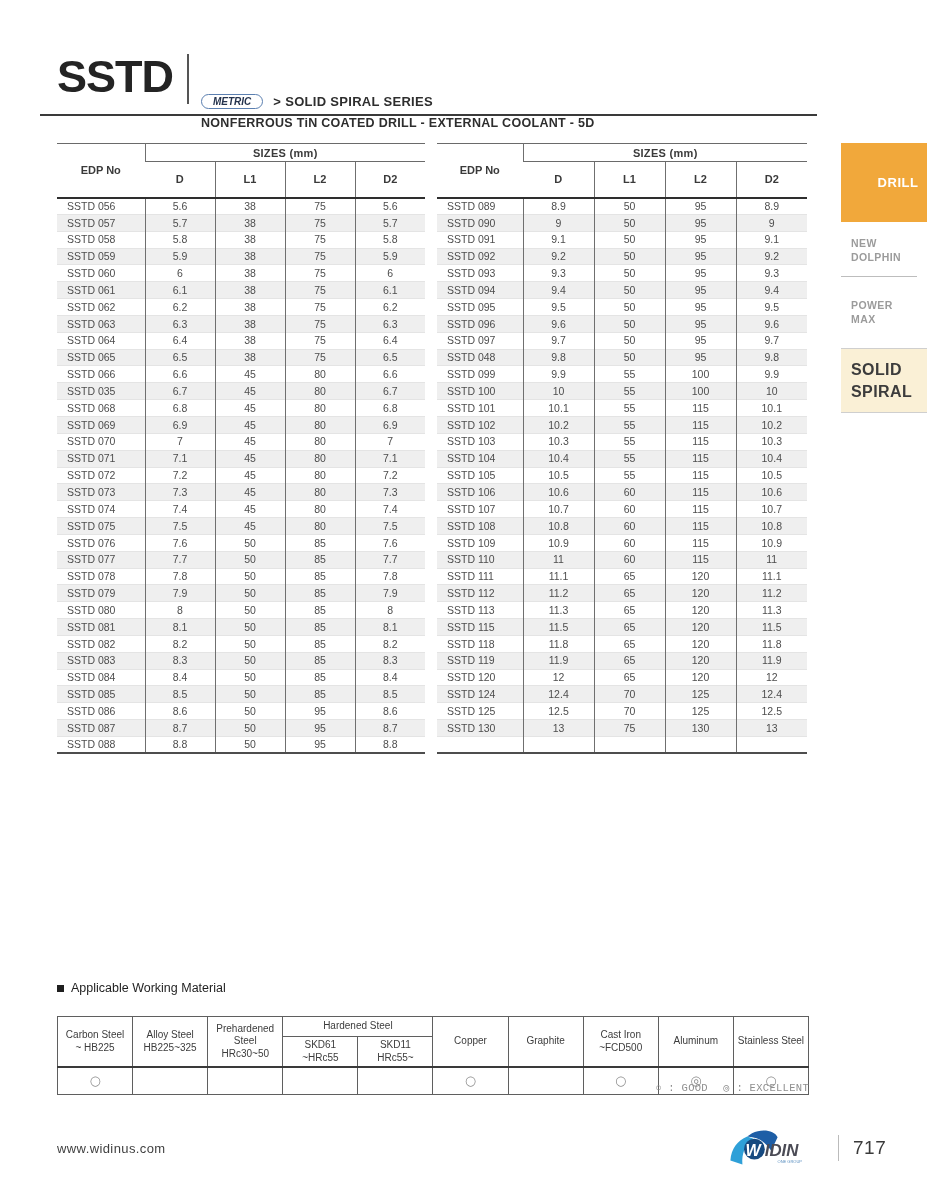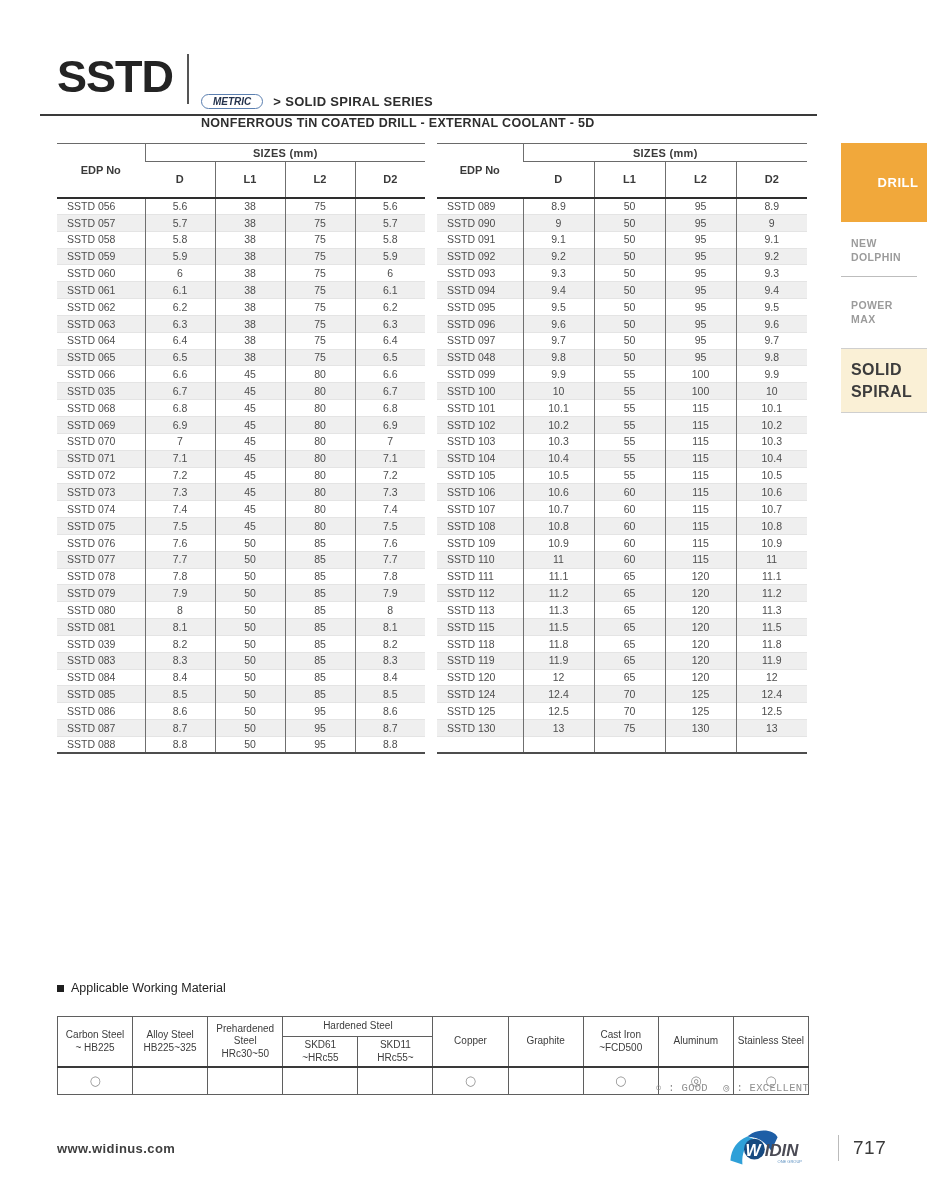--- a/index.html
+++ b/index.html
@@ -47,21 +47,21 @@
   table.mat { position:absolute; left:57px; top:1016px; width:752px; border-collapse:collapse; table-layout:fixed; border:1px solid #5f5f5f; }
   table.mat th { border:1px solid #5f5f5f; font-size:10px; font-weight:normal; color:#3c3c3c; text-align:center; white-space:pre-line; line-height:1.25; padding:2px 1px; }
   table.mat thead { border-bottom:2px solid #3a3a3a; }
   table.mat th.grp { height:20px; }
   table.mat th.sub { height:30px; }
   table.mat tbody td { border:1px solid #5f5f5f; height:27px; text-align:center; font-size:13px; color:#8d8d8d; font-family:"DejaVu Sans",sans-serif; }
   .mat-legend { position:absolute; left:57px; top:1081px; width:752px; text-align:right; font-size:10.5px; color:#8f8f8f; letter-spacing:.3px; }
   .mat-legend span { margin-left:12px; font-family:Liberation Mono, monospace; }
 
   
-  .site { position:absolute; left:57px; top:1141px; font-size:13px; font-weight:bold; color:#3f3f3f; letter-spacing:.4px; }
+  .site { position:absolute; left:57px; top:1141px; font-size:13px; font-weight:normal; color:#3f3f3f; letter-spacing:.4px; }
   .footer-logo { position:absolute; left:728px; top:1130px; display:flex; align-items:center; }
   .footer-div { width:1px; height:26px; background:#bbbbbb; margin:0 14px 0 10px; }
   .page-num { font-size:19px; color:#3a3a3a; letter-spacing:.5px; }
 </style>
 </head>
 <body>
 
 <div class="page">
 
   <div class="hdr">
@@ -275,21 +275,21 @@
             <td>8</td>
           </tr>
           <tr>
             <td>SSTD 081</td>
             <td>8.1</td>
             <td>50</td>
             <td>85</td>
             <td>8.1</td>
           </tr>
           <tr>
-            <td>SSTD 039</td>
+            <td>SSTD 082</td>
             <td>8.2</td>
             <td>50</td>
             <td>85</td>
             <td>8.2</td>
           </tr>
           <tr>
             <td>SSTD 083</td>
             <td>8.3</td>
             <td>50</td>
             <td>85</td>

